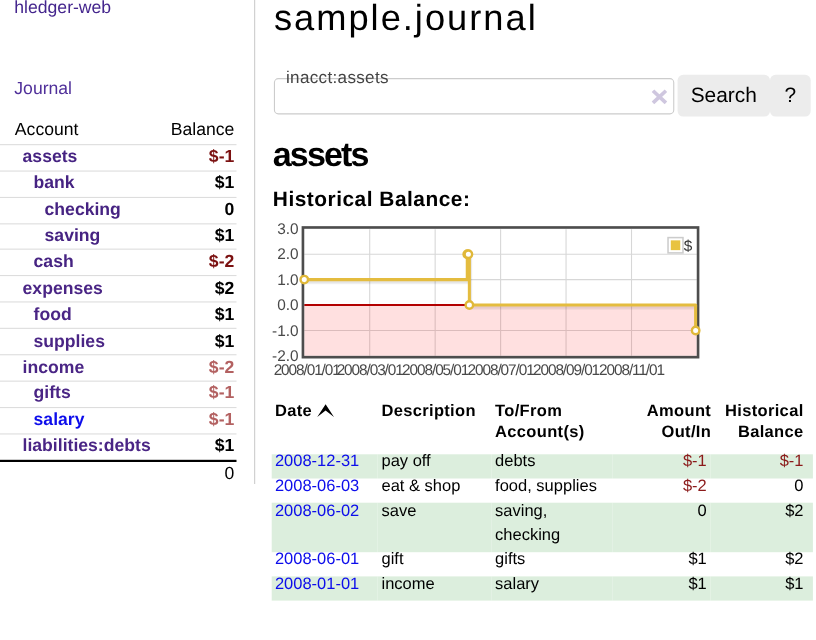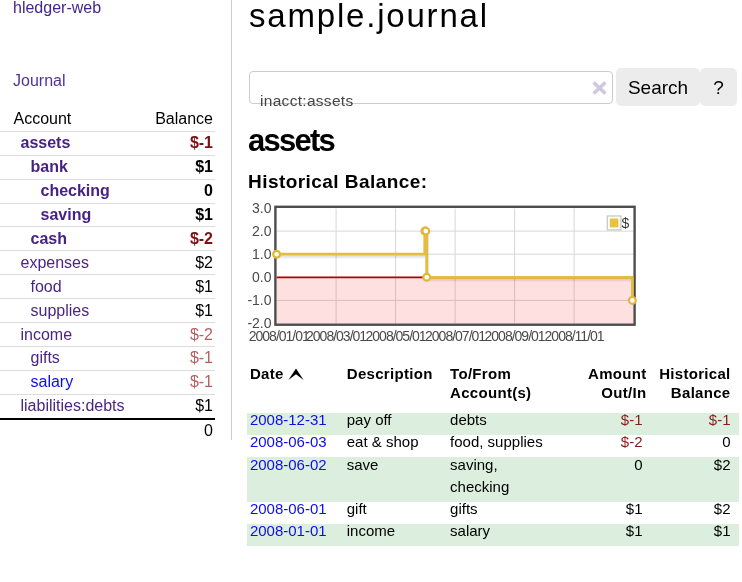--- a/index.html
+++ b/index.html
@@ -14,38 +14,38 @@
   border-right:1px solid #ccc; }
 #apptitle { position:absolute; left:13px; top:-1px; font-size:16px; color:#44258d; }
 #journal { position:absolute; left:13px; top:72px; font-size:16px; color:#50309a; }
 #acctbl { position:absolute; left:0; top:108px; width:214.5px;
   border-collapse:collapse; font-size:16px; }
 #acctbl td { padding:2.5px 0 2.4px 0; }
 #acctbl th { padding:1.5px 0 3.4px 0; }
 #acctbl td, #acctbl th { line-height:18px;
   font-weight:normal; text-align:left; white-space:nowrap; }
 #acctbl td.bal, #acctbl th.bal { text-align:right; padding-right:1.5px; }
-#acctbl tr.r td { border-top:1px solid #ddd; }
+#acctbl tr.r td { border-top:1px solid #ddd;font-weight:bold; }
 #acctbl td.l1 { padding-left:20.5px; }
 #acctbl td.l2 { padding-left:30.5px; }
 #acctbl td.l3 { padding-left:40.5px; }
 #acctbl th.acc { padding-left:13.5px; }
 #acctbl tr.cur td { font-weight:bold; }
 #acctbl tr.cur td a { color:#462382; }
 #acctbl td a { color:#4a2585; }
 .negB { color:#7b1111; }
 .negL { color:#b36161; }
 #acctbl tr.tot td { border-top:2px solid #000; }
 
 
 #h1 { position:absolute; left:249px; top:-3px; font-size:33px; font-weight:normal;
   letter-spacing:1.8px; color:#000; }
 #qinput { position:absolute; left:249px; top:71px; width:364px; height:33px;
   border:1px solid #ccc; border-radius:4px; box-sizing:border-box; background:#fff; }
-#qtext { position:absolute; left:260px; top:92px; font-size:15.5px; color:#444; letter-spacing:0.3px;text-align:center; }
+#qtext { position:absolute; left:260px; top:62px; font-size:15.5px; color:#444; letter-spacing:0.3px;text-align:center; }
 .btn { position:absolute; top:68px; height:38px; background:#ececec;
   border:none; border-radius:5px; font-family:"Liberation Sans",sans-serif;
   font-size:19px; color:#000; text-align:center; }
 #bsearch { left:616px; width:84px; }
 #bq { left:700px; width:37px; }
 #h2 { position:absolute; left:248px; top:122.5px; font-size:31px; font-weight:bold; letter-spacing:-1.75px; }
 #hb { position:absolute; left:248px; top:171px; font-size:19px; font-weight:bold; letter-spacing:0.45px; }
 
 
 #reg { position:absolute; left:246.5px; top:365px; width:492px;

